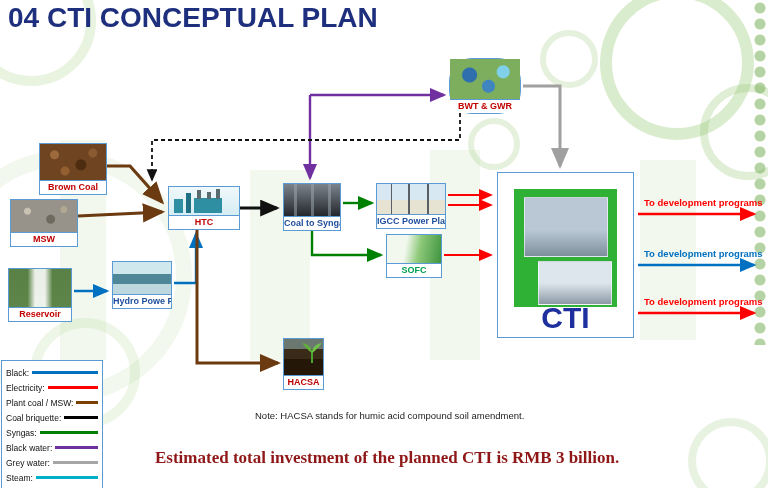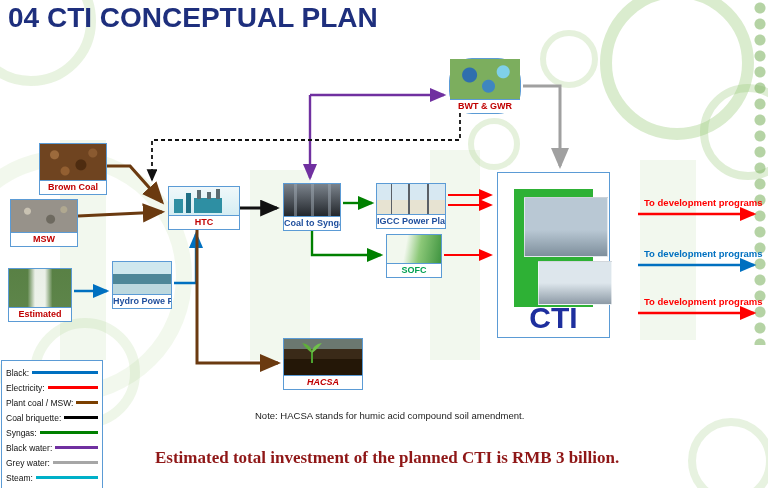--- a/index.html
+++ b/index.html
@@ -52,21 +52,21 @@
 
   .n-browncoal { left:10px;  top:143px; width:68px;margin-left:29px; }
   .n-msw       { left:10px;  top:199px; width:68px; }
   .n-reservoir { left:8px;   top:268px; width:64px; }
   .n-htc       { left:168px; top:186px; width:72px; }
   .n-hydro     { left:112px; top:261px; width:60px; }
   .n-syngas    { left:283px; top:183px; width:58px; }
   .n-igcc      { left:376px; top:183px; width:70px; }
   .n-sofc      { left:386px; top:234px; width:56px; }
   .n-bwt       { left:449px; top:58px;  width:72px;border-radius:23px; }
-  .n-hacsa     { left:283px; top:338px; width:80px;font-style:italic; }
+  .n-hacsa     { left:283px; top:338px; width:41px; }
 
   .img-browncoal { height:36px; background-color:#6f4420;
     background-image: radial-gradient(circle at 22% 30%, #9c6a3c 4px, transparent 5px),
       radial-gradient(circle at 62% 58%, #4e2c10 5px, transparent 6px),
       radial-gradient(circle at 80% 25%, #8a5a30 4px, transparent 5px),
       radial-gradient(circle at 38% 75%, #935f31 4px, transparent 5px); }
   .img-msw { height:32px; background-color:#97928a;
     background-image: radial-gradient(circle at 25% 35%, #c9c2b2 3px, transparent 4px),
       radial-gradient(circle at 60% 60%, #6e6a60 4px, transparent 5px),
       radial-gradient(circle at 80% 30%, #b0a890 3px, transparent 4px); }
@@ -83,21 +83,21 @@
       linear-gradient(#d7e8f2 0 55%, #e7e3d2 55%); }
   .img-sofc { height:28px; background:linear-gradient(100deg, #f2f8ee 0 35%, #8cc878 60%, #3f9440); }
   .img-bwt { height:40px; background-color:#7cae5e;
     background-image: radial-gradient(circle at 28% 40%, #2f6fae 7px, transparent 8px),
       radial-gradient(circle at 55% 68%, #3f86c0 6px, transparent 7px),
       radial-gradient(circle at 76% 32%, #7fd0e8 6px, transparent 7px); }
   .img-hacsa { height:36px; background:linear-gradient(#6b7870 0 28%, #3a2a18 28% 55%, #241707 55%); position:relative; }
 
   
   .cti {
-    position:absolute; left:497px; top:172px; width:113px; height:166px;
+    position:absolute; left:497px; top:172px; width:137px; height:166px;
     border:1px solid #5b9bd5; background:#fff; box-sizing:border-box; z-index:3; padding:16px;
   }
   .cti-green { position:relative; width:100%; height:118px; background:#2eb135; }
   .cti-p1 { position:absolute; left:10px; top:8px; width:82px; height:58px;
     background:linear-gradient(#b9c8d4 0 55%, #7e8f9c); border:1px solid rgba(255,255,255,.6); }
   .cti-p2 { position:absolute; left:24px; top:72px; width:72px; height:42px;
     background:linear-gradient(#dde6ec 0 50%, #8d9aa6); border:1px solid rgba(255,255,255,.6); }
   .cti-label {
     position:absolute; left:0; bottom:2px; width:100%; text-align:center;
     font-size:30px; font-weight:800; color:#1e2f9e;
@@ -206,21 +206,21 @@
     <span class="lbl lbl-red">Brown Coal</span>
   </div>
 
   <div class="node n-msw">
     <span class="img img-msw"></span>
     <span class="lbl lbl-red">MSW</span>
   </div>
 
   <div class="node n-reservoir">
     <span class="img img-reservoir"></span>
-    <span class="lbl lbl-red">Estimated</span>
+    <span class="lbl lbl-red">Reservoir</span>
   </div>
 
   <div class="node n-htc">
     <span class="img img-htc">
       <svg width="60" height="27" viewBox="0 0 60 27">
         <rect x="5" y="12" width="9" height="14" fill="#2e8fa3"></rect>
         <rect x="17" y="6" width="5" height="20" fill="#1f6f85"></rect>
         <rect x="25" y="11" width="28" height="15" fill="#2e8fa3"></rect>
         <rect x="28" y="3" width="4" height="9" fill="#5a6b70"></rect>
         <rect x="38" y="5" width="4" height="7" fill="#5a6b70"></rect>

